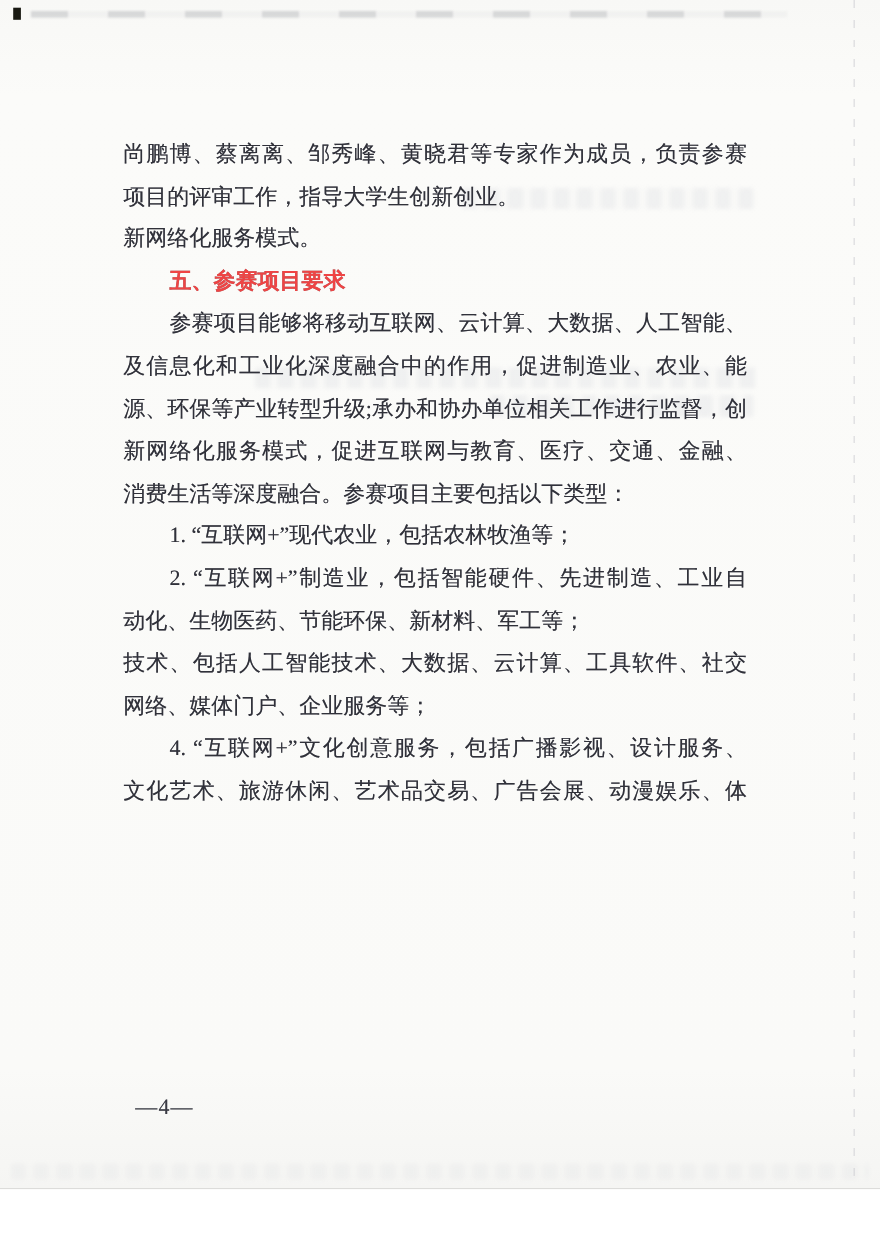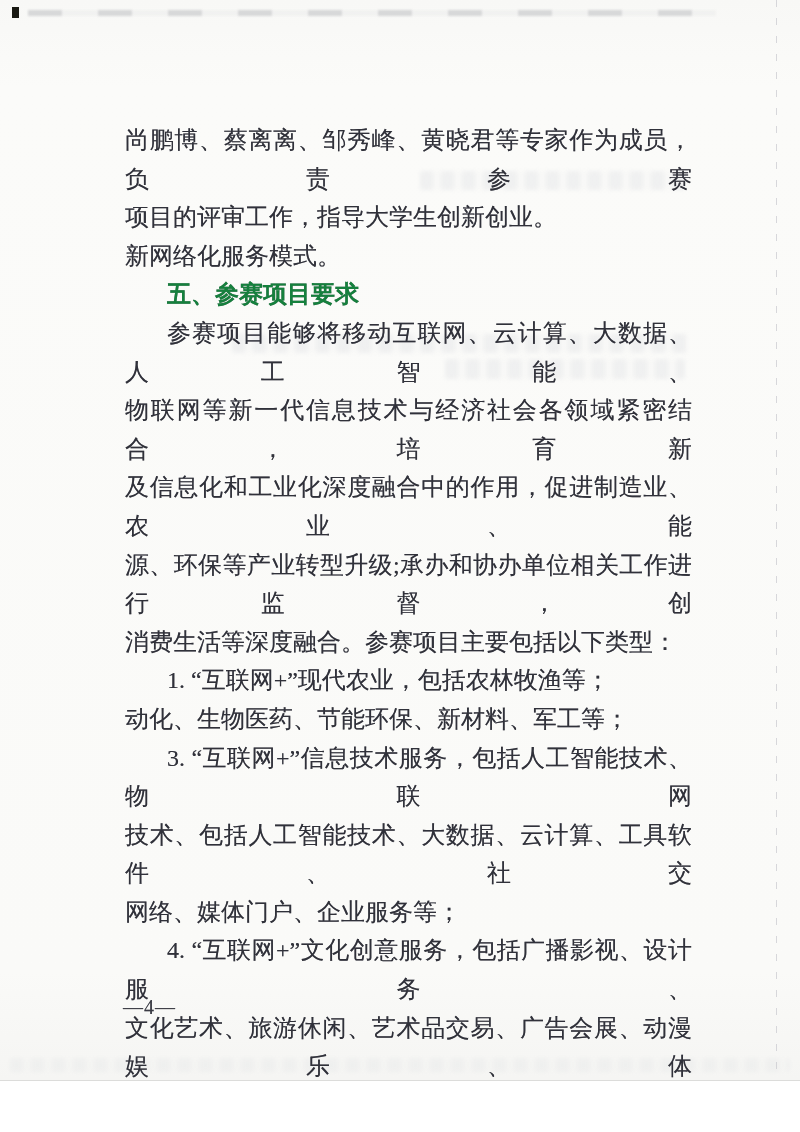--- a/index.html
+++ b/index.html
@@ -29,29 +29,29 @@
   .g2{left:232px;top:334px;width:455px;height:19px;}
   .g3{left:445px;top:359px;width:240px;height:20px;}
   .g4{left:10px;top:1058px;width:780px;height:14px;opacity:.32;}
   .edge-bottom{position:absolute;left:0;top:1080px;width:800px;height:1px;background:#dcdcda;}
   .edge-right{
     position:absolute;left:776px;top:0;width:1px;height:1080px;
     background:repeating-linear-gradient(180deg,rgba(200,200,206,.7) 0 7px,rgba(200,200,206,0) 7px 18px);
   }
   
   .textblock{
-    position:absolute;left:125px;top:121px;width:567px;
-    font-size:24px;line-height:38.6px;color:#30313a;
+    position:absolute;left:112px;top:121px;width:567px;
+    font-size:20px;line-height:38.6px;color:#30313a;
     text-shadow:0 0 .6px rgba(48,49,58,.55);
   }
   .line{white-space:nowrap;}
   .j{white-space:normal;text-align:justify;text-align-last:justify;}
   .ind{text-indent:42px;}
   .hd{
-    font-weight:bold;color:#15803d;
+    font-weight:bold;color:#ef4444;
     font-family:"Liberation Sans","DejaVu Sans",sans-serif;
     text-shadow:0 0 .5px rgba(38,39,46,.6);
   }
   .page-number{
     position:absolute;left:123px;top:996px;
     font-size:20px;letter-spacing:1px;color:#3a3b44;
     text-shadow:0 0 .5px rgba(58,59,68,.5);
   }
 </style>
 </head>
@@ -70,27 +70,27 @@
   <div class="edge-right"></div>
 
   <div class="textblock">
     <div class="line j">尚鹏博、蔡离离、邹秀峰、黄晓君等专家作为成员，负责参赛</div>
     <div class="line">项目的评审工作，指导大学生创新创业。</div>
     <div class="line">新网络化服务模式。</div>
 
     <div class="line hd ind">五、参赛项目要求</div>
 
     <div class="line j ind">参赛项目能够将移动互联网、云计算、大数据、人工智能、</div>
-    <div class="line j">物联网等新一代信息技术与经济社会各领域紧密结合，培育新</div>
     <div class="line j">及信息化和工业化深度融合中的作用，促进制造业、农业、能</div>
     <div class="line j">源、环保等产业转型升级;承办和协办单位相关工作进行监督，创</div>
+    <div class="line j">新网络化服务模式，促进互联网与教育、医疗、交通、金融、</div>
     <div class="line">消费生活等深度融合。参赛项目主要包括以下类型：</div>
     <div class="line ind">1. “互联网+”现代农业，包括农林牧渔等；</div>
+    <div class="line j ind">2. “互联网+”制造业，包括智能硬件、先进制造、工业自</div>
     <div class="line">动化、生物医药、节能环保、新材料、军工等；</div>
-    <div class="line j ind">3. “互联网+”信息技术服务，包括人工智能技术、物联网</div>
     <div class="line j">技术、包括人工智能技术、大数据、云计算、工具软件、社交</div>
     <div class="line">网络、媒体门户、企业服务等；</div>
     <div class="line j ind">4. “互联网+”文化创意服务，包括广播影视、设计服务、</div>
     <div class="line j">文化艺术、旅游休闲、艺术品交易、广告会展、动漫娱乐、体</div>
   </div>
 
   <div class="page-number">—4—</div>
 </div>
 
 </body></html>

